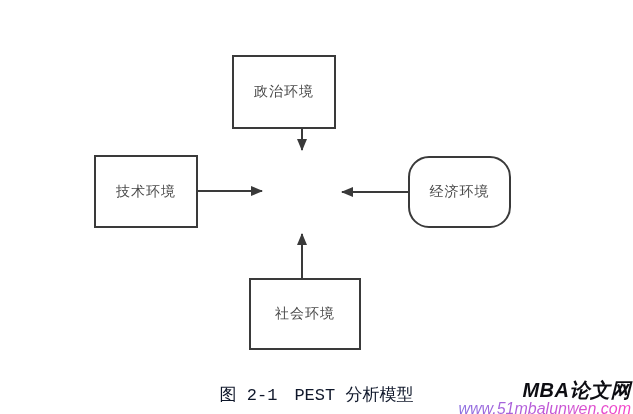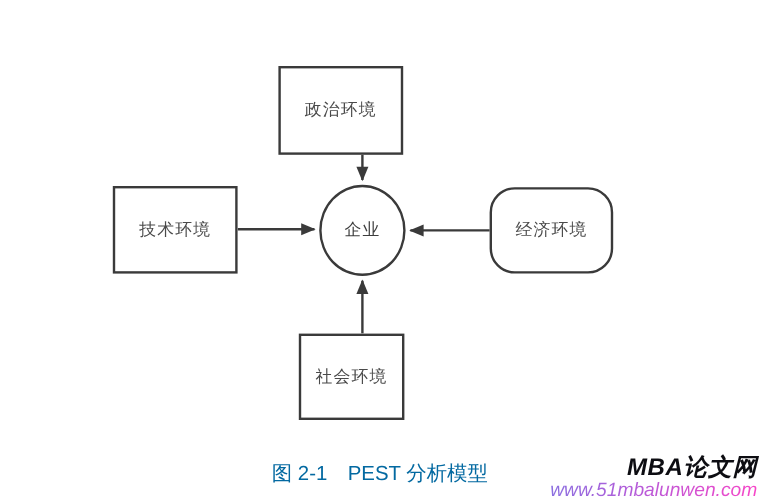--- a/index.html
+++ b/index.html
@@ -24,43 +24,43 @@
     display: flex;
     align-items: center;
     justify-content: center;
     font-size: 14px;
     color: #4a4a4a;
     letter-spacing: 1px;
   }
   .box-top    { left: 232px; top: 24px;  width: 104px; height: 74px; margin-top: 31px; }
   .box-left   { left: 94px;  top: 155px; width: 104px; height: 73px; text-align: right; }
   .box-right  { left: 408px; top: 156px; width: 103px; height: 72px; border-radius: 21px; }
-  .box-bottom { left: 249px; top: 278px; width: 88px; height: 72px; }
+  .box-bottom { left: 249px; top: 278px; width: 112px; height: 72px; }
   .center-circle {
     position: absolute;
     left: 266px; top: 154px;
     width: 72px; height: 76px;
     border: 2px solid #3a3a3a;
     border-radius: 50%;
     background: #ffffff;
     display: flex;
     align-items: center;
     justify-content: center;
     font-size: 14px;
     color: #3d3d3d;
     letter-spacing: 1px;
   }
   .caption {
     position: absolute;
     left: 0; right: 0;
     top: 383px;
     text-align: center;
-    font-family: Liberation Sans, sans-serif;
+    font-family: Liberation Mono, monospace;
     font-size: 17px;
-    color: #0369a1;
+    color: #0f172a;
   }
   .watermark {
     position: absolute;
     right: 2px;
     top: 380px;
     text-align: right;
     line-height: 1.05;
   }
   .wm-name {
     font-size: 20px;
@@ -104,23 +104,20 @@
   </div>
 
   <div class="node-box box-right">
     <span>经济环境</span>
   </div>
 
   <div class="node-box box-bottom">
     <span>社会环境</span>
   </div>
 
-  <div class="center-circle">
-    <span>企业</span>
-  </div>
 
   <div class="caption">图 2-1　PEST 分析模型</div>
 
   <div class="watermark">
     <div class="wm-name">MBA论文网</div>
     <div class="wm-url">www.51mbalunwen.com</div>
   </div>
 
 </div>
 

